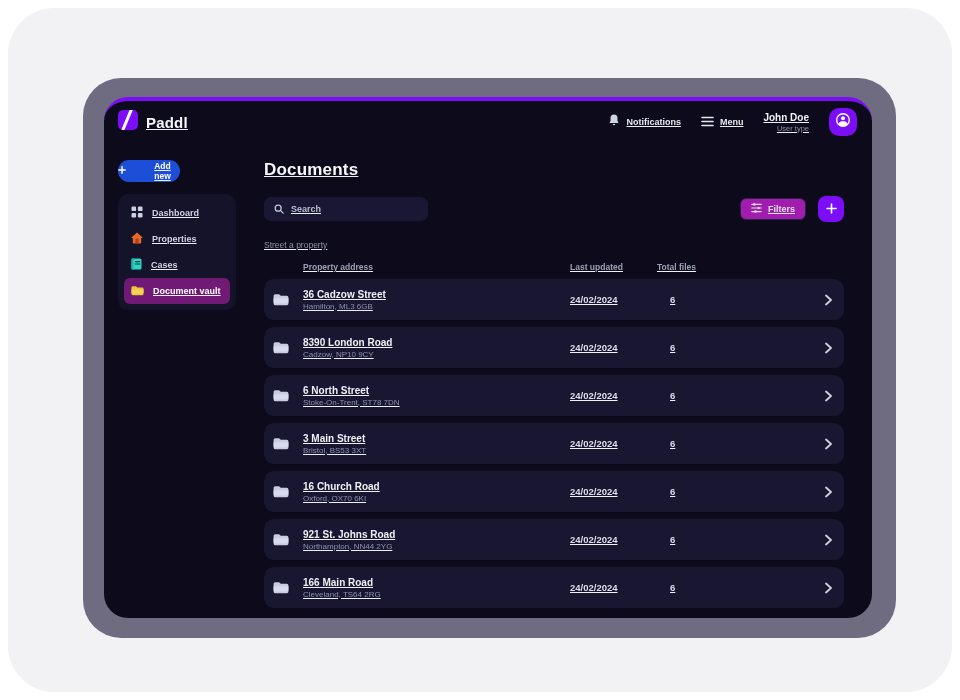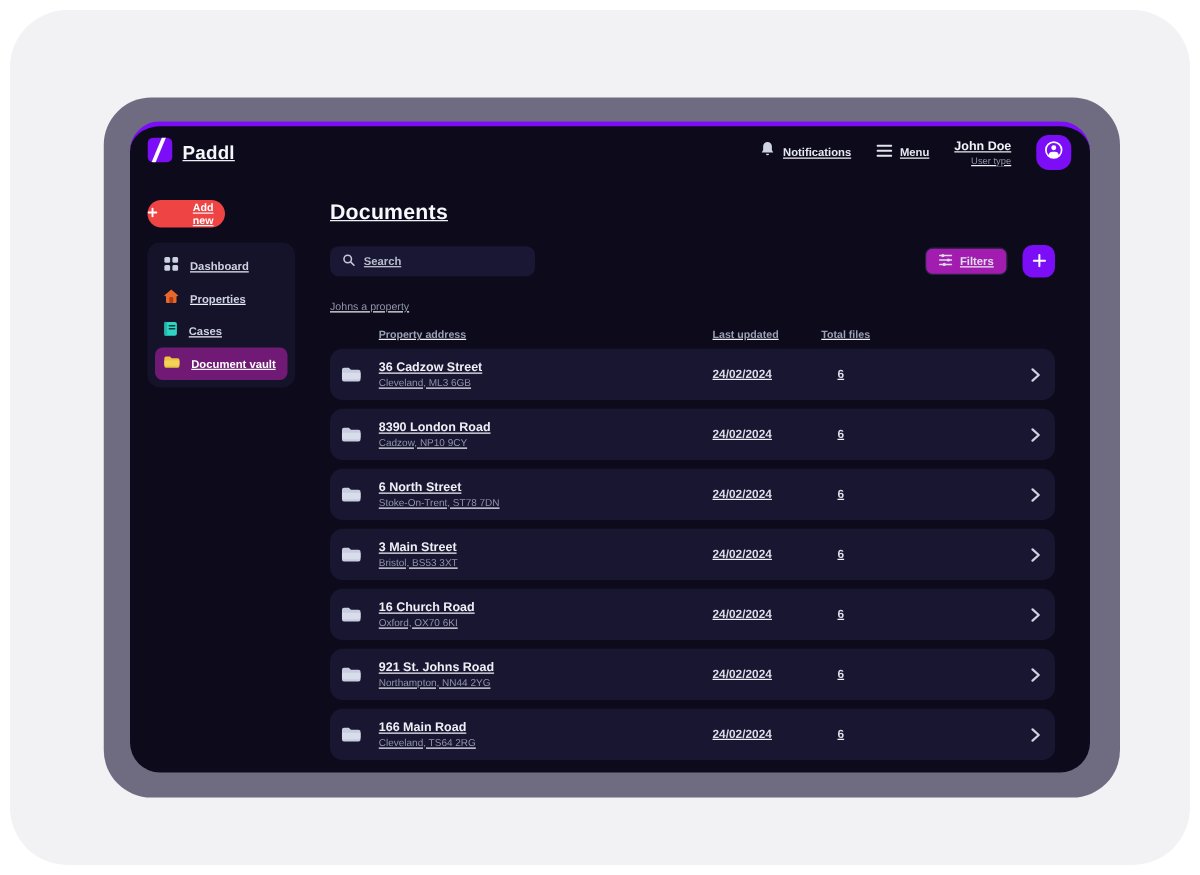--- a/index.html
+++ b/index.html
@@ -40,21 +40,21 @@
   .user-sub { font-size:7.5px; color:#8b91a6; }
   .avatar {
     width:28px; height:28px; border-radius:10px; background:#7b0df7;
     display:flex; align-items:center; justify-content:center; cursor:pointer;
   }
   
   .layout { display:flex; }
   .sidebar { width:160px; flex:0 0 160px; padding-left:14px; }
   .add-new {
     margin-top:17px; height:22px; width:62px; border:none; cursor:pointer;
-    background:#ef4444; color:#ffffff; border-radius:12px;
+    background:#1d4ed8; color:#ffffff; border-radius:12px;
     display:flex; align-items:center; justify-content:center; gap:19px;
     font-size:8.5px; font-weight:bold; font-family:inherit;
   }
   .nav-card {
     margin-top:12px; width:118px; background:#15132a;
     border-radius:10px; padding:6px;
   }
   .nav-item {
     height:26px; display:flex; align-items:center; gap:9px;
     padding:0 7px; border-radius:6px; cursor:pointer;
@@ -265,41 +265,41 @@
                     <g stroke="#ffffff" stroke-width="1.6" stroke-linecap="round">
                       <line x1="5.5" y1="1" x2="5.5" y2="10"></line>
                         <line x1="1" y1="5.5" x2="10" y2="5.5"></line>
                     </g>
                   </svg>
                 </span>
               </button>
             </div>
           </div>
 
-          <div class="select-label">Johns a property</div>
+          <div class="select-label">Street a property</div>
 
           <div class="table-header">
             <span></span>
             <span class="th">Property address</span>
             <span class="th">Last updated</span>
             <span class="th">Total files</span>
             <span></span>
           </div>
 
           <div class="rows" id="rows">
             <div class="row">
               <span class="row-icon">
                 <svg width="16" height="13" viewBox="0 0 14 11">
                   <path d="M0.5 2.2 a1.4 1.4 0 0 1 1.4-1.4 h3.4 l1.5 1.5 h5.3 a1.4 1.4 0 0 1 1.4 1.4 v5.4 a1.4 1.4 0 0 1-1.4 1.4 h-10.2 a1.4 1.4 0 0 1-1.4-1.4 Z" fill="#c7ccdf"></path>
                   <path d="M0.5 4.4 h13 v3.1 a1.4 1.4 0 0 1-1.4 1.4 h-10.2 a1.4 1.4 0 0 1-1.4-1.4 Z" fill="#d8dceb"></path>
                 </svg>
               </span>
               <span class="cell-address">
                 <div class="addr-line1">36 Cadzow Street</div>
-                <div class="addr-line2">Cleveland, ML3 6GB</div>
+                <div class="addr-line2">Hamilton, ML3 6GB</div>
               </span>
               <span class="cell-date">24/02/2024</span>
               <span class="cell-files">6</span>
               <span class="cell-chevron">
                 <svg width="9" height="12" viewBox="0 0 9 12" fill="none" stroke="#cdd1e0" stroke-width="1.8" stroke-linecap="round" stroke-linejoin="round">
                   <polyline points="2,1.5 7,6 2,10.5"></polyline>
                 </svg>
               </span>
             </div>
 

